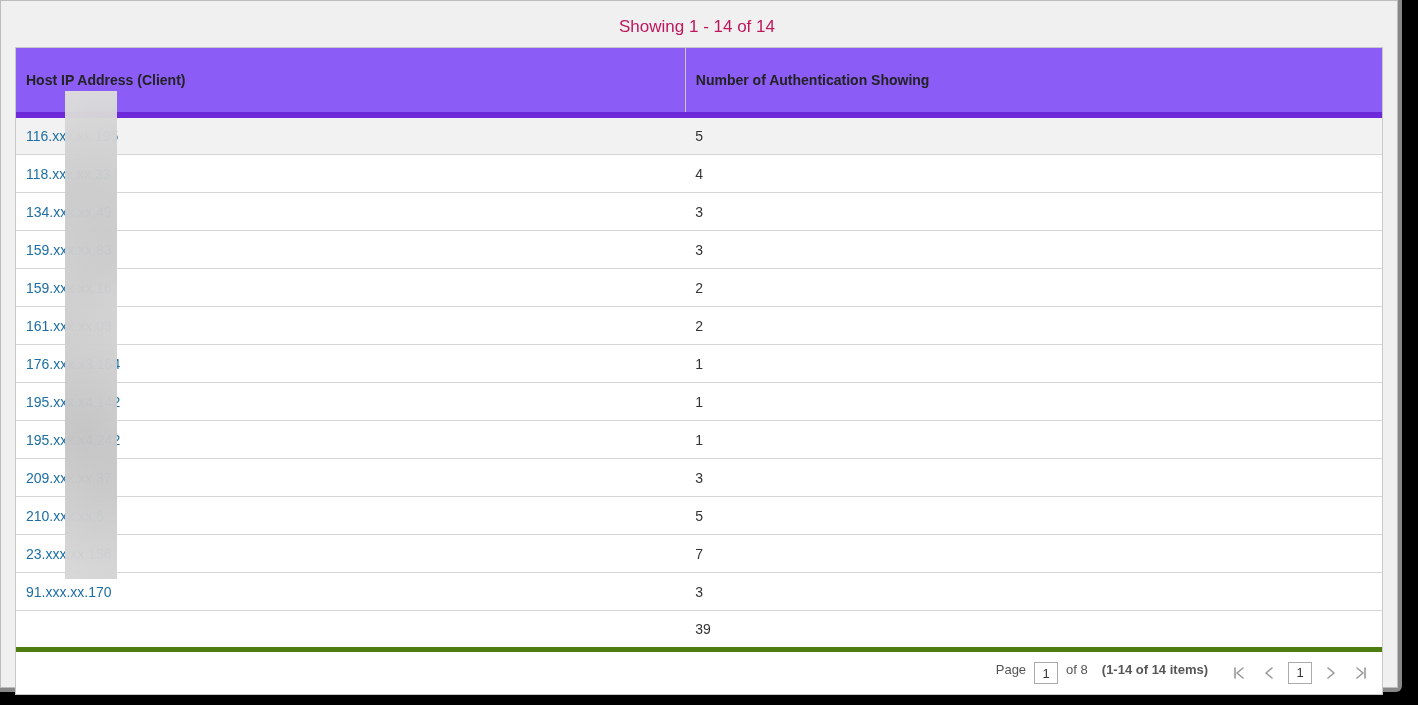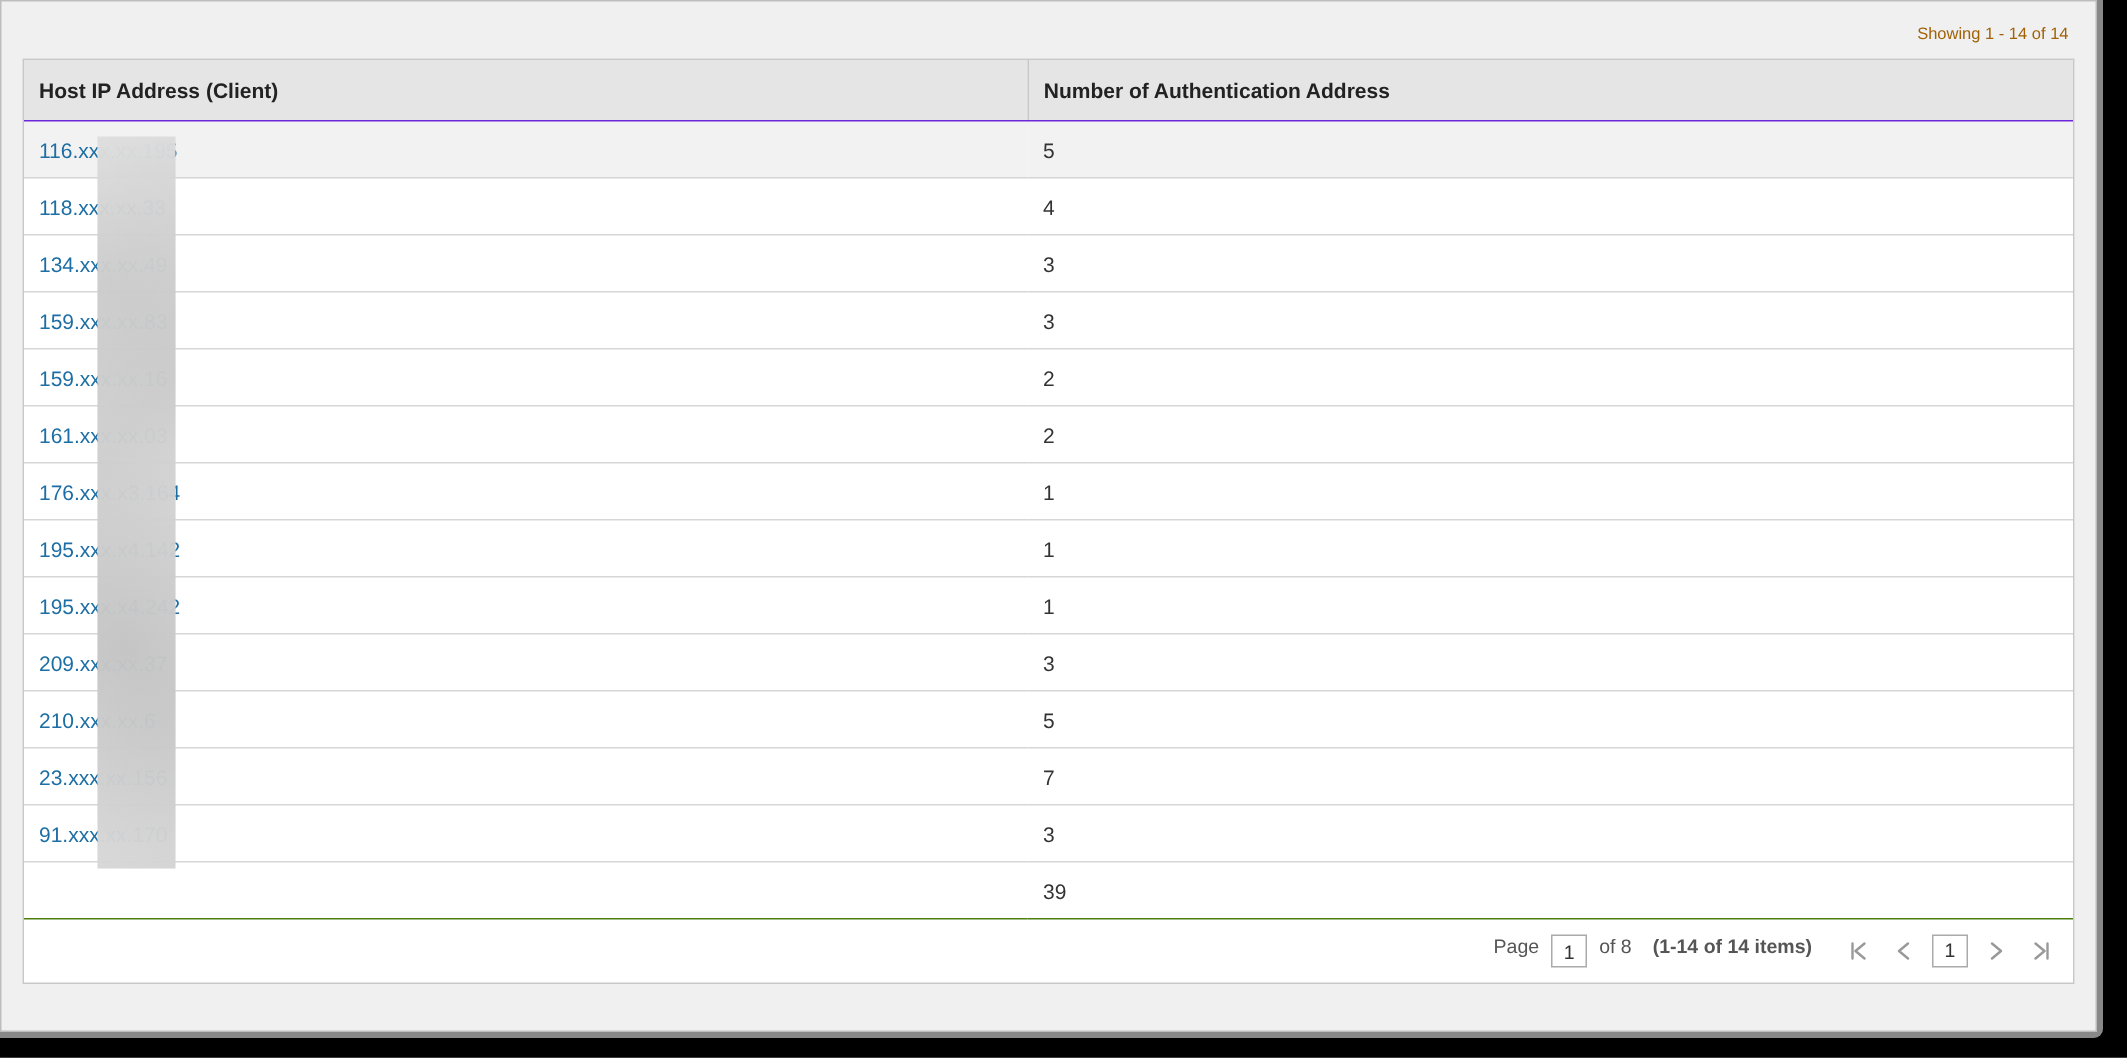--- a/index.html
+++ b/index.html
@@ -25,43 +25,43 @@
     .panel {
       position: absolute;
       top: 0; left: 0;
       width: 1398px;
       height: 688px;
       background: #f0f0f0;
       border: 1px solid #bdbdbd;
       padding: 10px 14px 14px 14px;
     }
     .top-status {
-      text-align: right;
-      color: #a16207;
-      font-size: 11px;
+      text-align: center;
+      color: #be185d;
+      font-size: 17px;
       padding: 6px 4px 10px 0;
     }
     .table-wrap {
       width: 100%;
       border: 1px solid #c8c8c8;
       background: #fff;
     }
     table {
       width: 100%;
       border-collapse: collapse;
       table-layout: fixed;
     }
     thead th {
-      background: #e5e5e5;
+      background: #8b5cf6;
       text-align: left;
       font-weight: bold;
       font-size: 14px;
       color: #222;
-      padding: 12px 10px;
-      border-bottom: 1px solid #6d28d9;
+      padding: 24px 10px;
+      border-bottom: 6px solid #6d28d9;
     }
     thead th:first-child {
       border-right: 1px solid #c8c8c8;
     }
     tbody td {
       padding: 10px 10px;
       border-bottom: 1px solid #d6d6d6;
       font-size: 14px;
       color: #333;
       vertical-align: middle;
@@ -71,21 +71,21 @@
       background: #f2f2f2;
     }
     tbody td:first-child a {
       color: #1c6ea4;
       text-decoration: none;
     }
     tfoot td {
       padding: 10px 10px;
       font-size: 14px;
       color: #333;
-      border-bottom: 1px solid #4d7c0f;
+      border-bottom: 5px solid #4d7c0f;
       height: 38px;
     }
     .pager-row td {
       padding: 10px;
       border-bottom: none;
     }
     .pager {
       display: flex;
       justify-content: flex-end;
       gap: 8px;
@@ -145,21 +145,21 @@
 
   <div class="table-wrap">
     <table>
       <colgroup>
           <col class="c1">
           <col class="c2">
         </colgroup>
       <thead>
         <tr>
           <th>Host IP Address (Client)</th>
-          <th>Number of Authentication Address</th>
+          <th>Number of Authentication Showing</th>
         </tr>
       </thead>
       <tbody id="rows">
           <tr>
             <td><a href="#">116.xxx.xx.195</a></td>
             <td>5</td>
           </tr>
           <tr>
             <td><a href="#">118.xxx.xx.33</a></td>
             <td>4</td>

